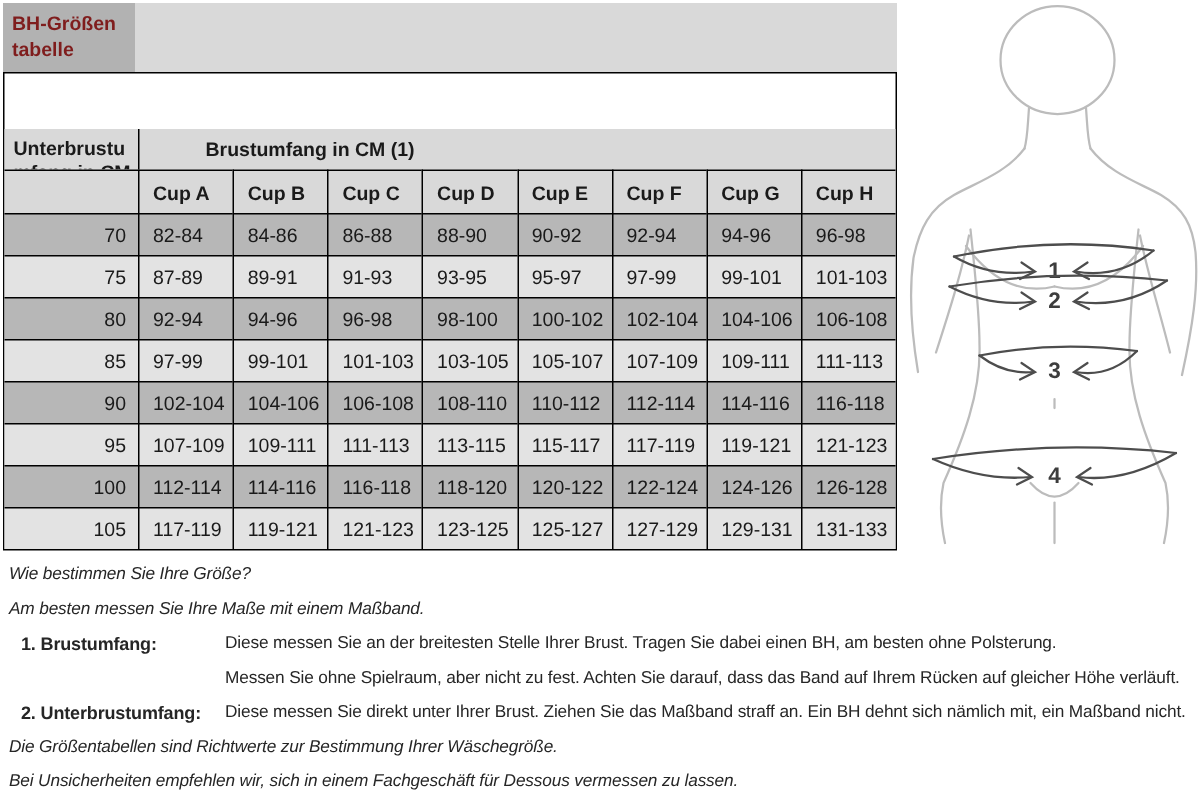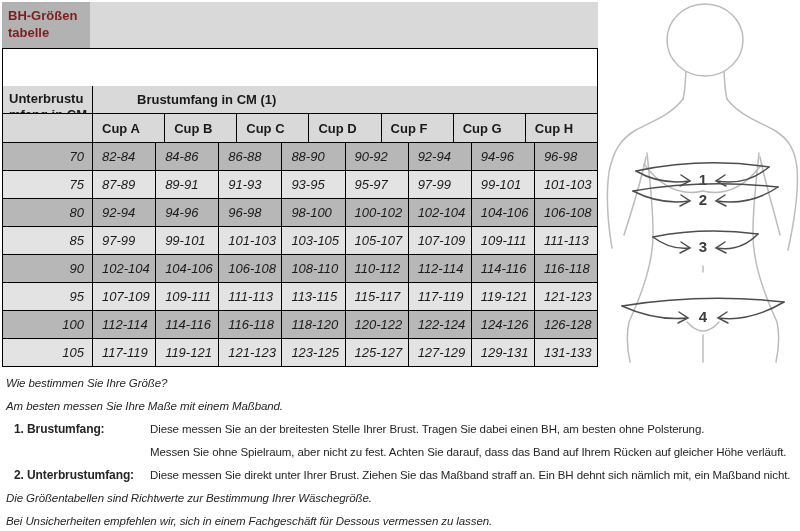--- a/index.html
+++ b/index.html
@@ -24,21 +24,21 @@
   .hrow .cell{border-top:none;margin-top:37px;}
   .trow + .trow .cell, .rows-wrap .trow .cell{border-top:1px solid #000;}
   .band-col{width:89px;flex:none;}
   .cup-col{flex:1;}
   .h2row{height:64px;}
   .h2row .cell{align-items:flex-start;background:#d9d9d9;font-weight:bold;}
   .rowhead{padding:5px 5px 0 6px;line-height:16px;overflow-wrap:anywhere;}
   .colhead{padding:6px 0 0 9px;}
   .cuprow{height:29px;}
   .cuprow .cell{background:#d9d9d9;font-weight:bold;padding-left:9px;}
-  .rows-wrap .trow{height:28px;font-style:italic;}
+  .rows-wrap .trow{height:28px;}
   .rows-wrap .trow.dark .cell{background:#b7b7b7;}
   .rows-wrap .trow.light .cell{background:#e3e3e3;}
   .band-cell{justify-content:flex-end;padding-right:8px;}
   .val-cell{padding-left:9px;}
   
   .notes{position:absolute;left:6px;top:372px;width:792px;font-size:11.5px;
          letter-spacing:-0.1px;color:#262626;}
   .nline{height:23px;line-height:23px;white-space:nowrap;font-style:italic;}
   .nitem{display:flex;height:23px;line-height:23px;white-space:nowrap;}
   .nlabel{width:136px;flex:none;margin-left:8px;font-weight:bold;font-size:12px;}
@@ -63,20 +63,21 @@
       <div class="cell band-col rowhead">Unterbrustumfang in CM (2)</div>
       <div class="cell colhead" style="flex:1;padding-left:44px;">Brustumfang in CM (1)</div>
     </div>
     <div class="trow cuprow">
       <div class="cell band-col"></div>
 
     <div class="cell cup-col">Cup A</div>
         <div class="cell cup-col">Cup B</div>
         <div class="cell cup-col">Cup C</div>
         <div class="cell cup-col">Cup D</div>
+        <div class="cell cup-col">Cup E</div>
         <div class="cell cup-col">Cup F</div>
         <div class="cell cup-col">Cup G</div>
         <div class="cell cup-col">Cup H</div>
       </div>
     <div class="rows-wrap">
 
     <div class="trow dark">
           <div class="cell band-col band-cell">70</div>
           <div class="cell cup-col val-cell">82-84</div>
           <div class="cell cup-col val-cell">84-86</div>

